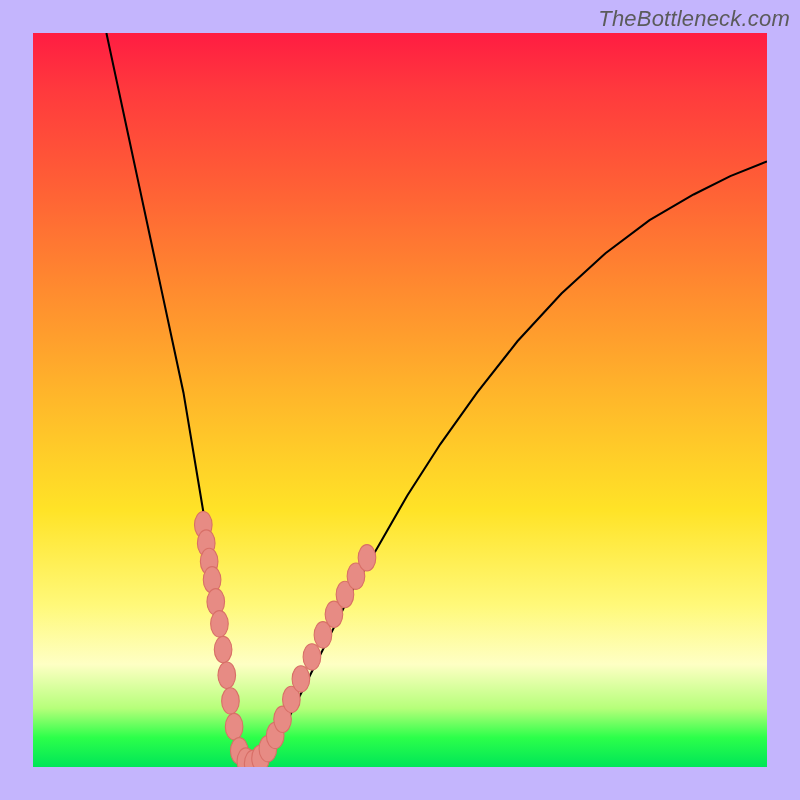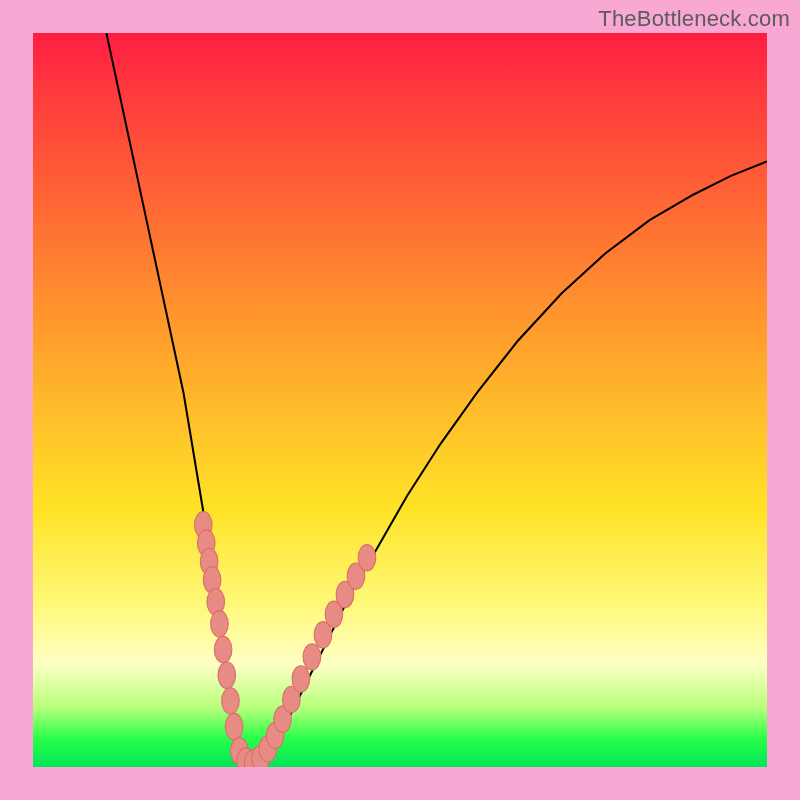--- a/index.html
+++ b/index.html
@@ -7,21 +7,22 @@
     padding: 0;
     width: 800px;
     height: 800px;
     overflow: hidden;
     background: #000;
     font-family: Arial, Helvetica, sans-serif;
   }
   .frame {
     position: absolute;
     inset: 0;
-    background: #f9a8d4;
+    background: #c4b5fd;
+    font-style: italic;
   }
   .plot-area {
     position: absolute;
     left: 33px;
     top: 33px;
     width: 734px;
     height: 734px;
     overflow: hidden;
   }
   .gradient {

